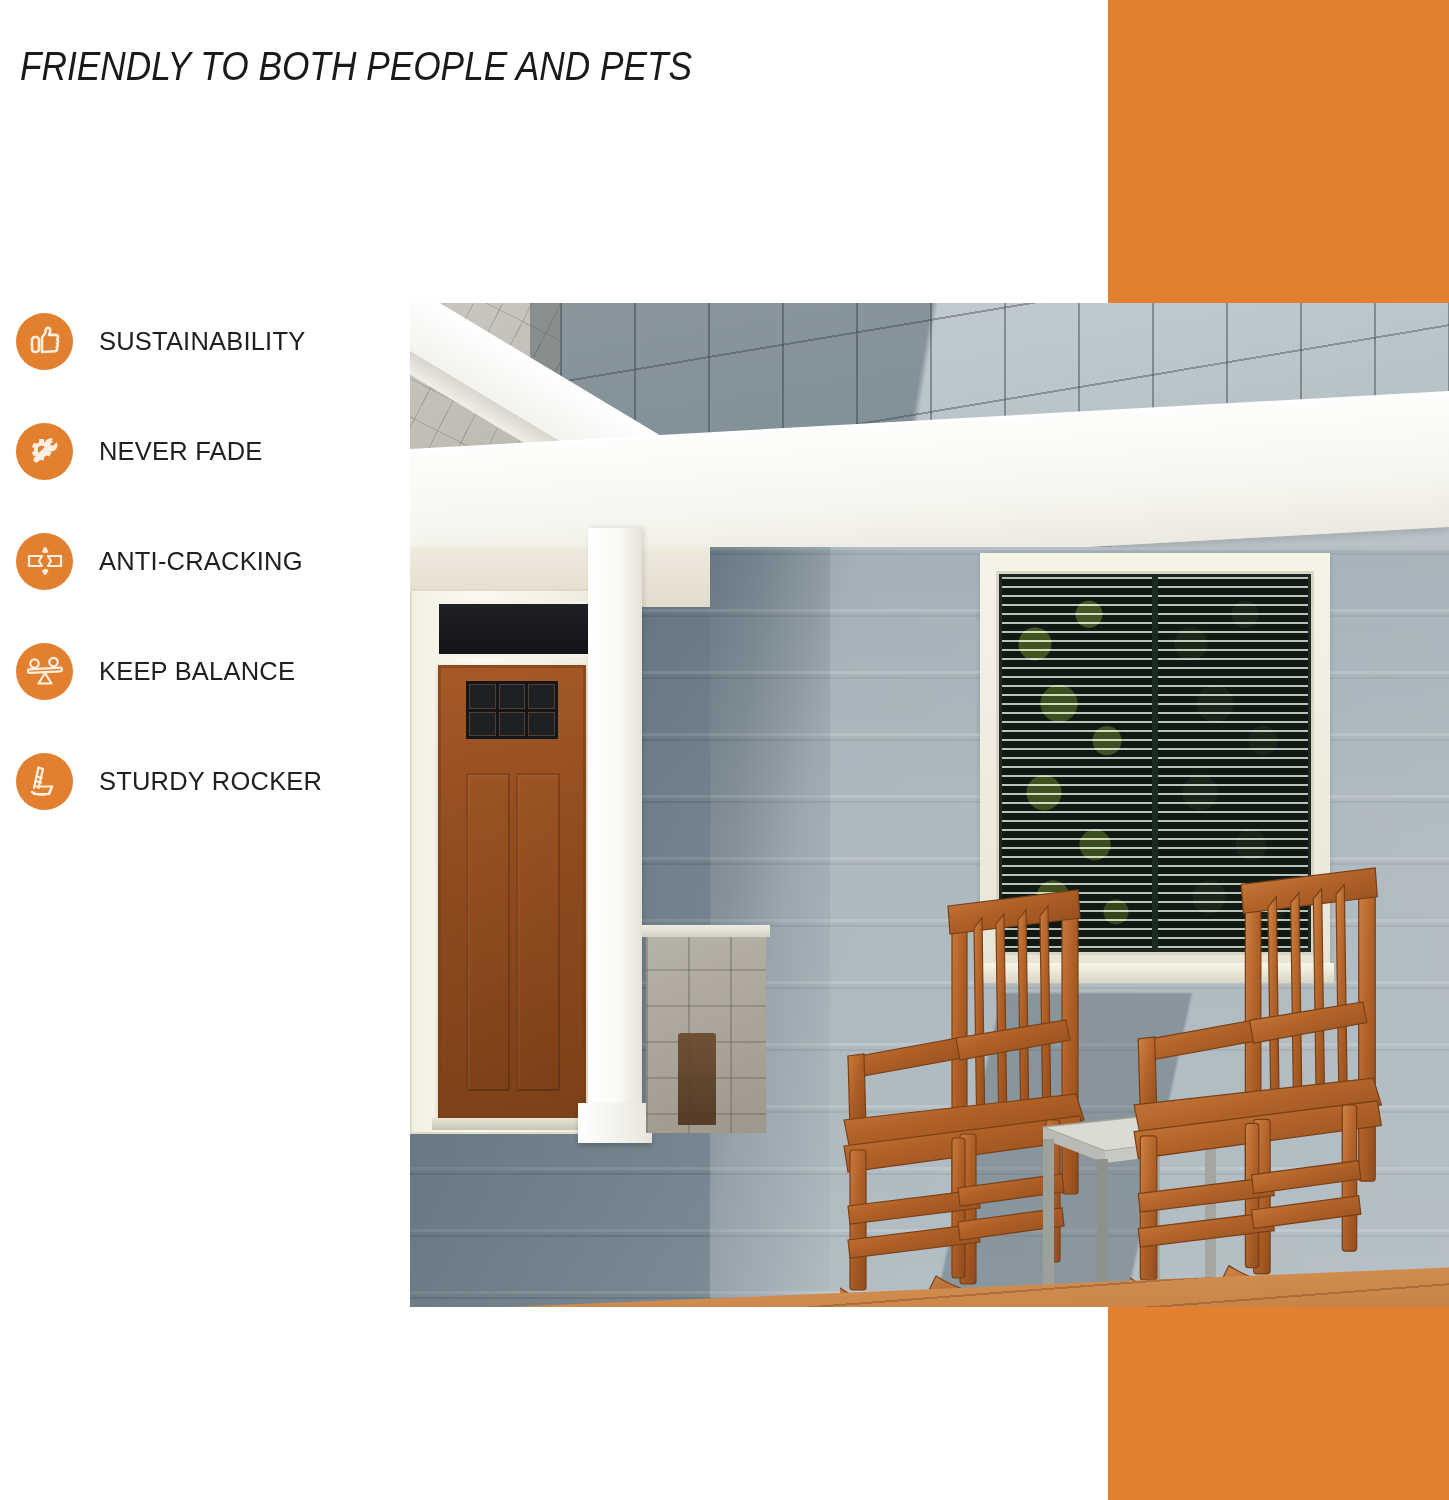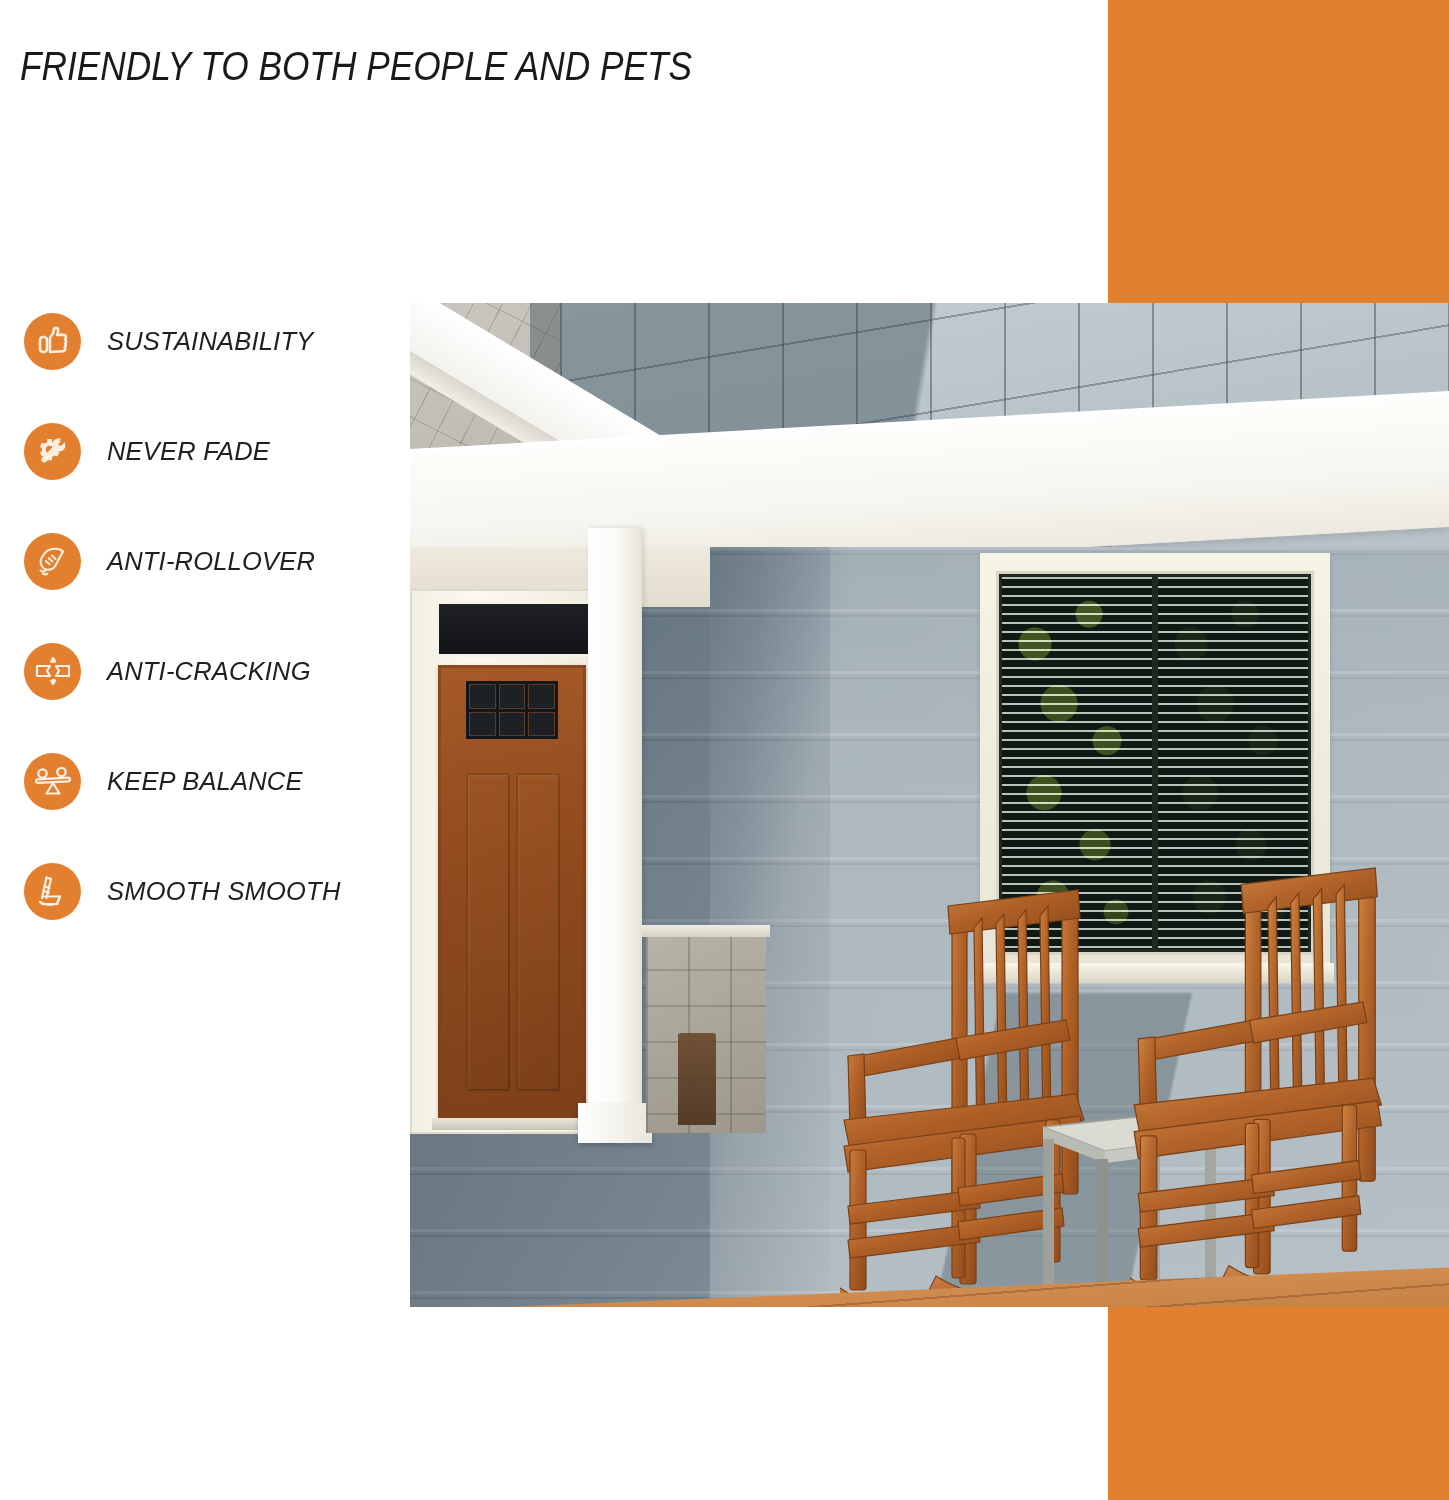--- a/index.html
+++ b/index.html
@@ -33,21 +33,21 @@
     font-weight:normal;font-style:italic;
     font-size:41px;line-height:1.1;
     color:#1a1a1a;
     margin:10px 0 0 2px;
     transform:scaleX(.86);
     transform-origin:left center;
     white-space:nowrap;
   }
 
   
-  .features{position:absolute;left:16px;top:286px;width:400px;font-style:italic;}
+  .features{position:absolute;left:8px;top:286px;width:400px;}
   .feature-row{
     position:relative;
     height:110px;
     display:flex;align-items:center;
   }
   .feature-icon{
     flex:0 0 auto;
     width:57px;height:57px;
     margin-left:8px;
     border-radius:50%;
@@ -301,30 +301,20 @@
           <path d="M13.4 4.3l1.55 2.7c.55-.12 1.1-.2 1.68-.2v3.2c-.38 0-.75.04-1.1.12l-1.6-2.78-2.5 1.45 1.6 2.78c-.55.5-1 1.1-1.3 1.78l-2.72-1.57-1.45 2.5 2.72 1.57a5.6 5.6 0 0 0-.1 1.05c0 .36.03.7.1 1.05L7.56 19.5l1.45 2.5 2.72-1.57c.3.68.75 1.28 1.3 1.78l-1.6 2.78 2.5 1.45 1.6-2.78c.35.08.72.12 1.1.12v3.2c-.57 0-1.13-.07-1.68-.2l-1.55 2.7H13.4z" opacity="0"></path>
           <path d="M14.6 17.6c0 .5.06.98.17 1.44l-2.9 1.68 2.55 4.4 2.9-1.67c.68.66 1.5 1.18 2.4 1.5v3.35h5.1v-3.35c.9-.32 1.72-.84 2.4-1.5l2.9 1.67 2.55-4.4-2.9-1.68c.11-.46.17-.94.17-1.44s-.06-.98-.17-1.44l2.9-1.68-2.55-4.4-2.9 1.67a7.3 7.3 0 0 0-2.4-1.5V6.7h-5.1v3.35c-.9.32-1.72.84-2.4 1.5l-2.9-1.67-2.55 4.4 2.9 1.68c-.11.46-.17.94-.17 1.44zm7.72-3.5a3.5 3.5 0 1 1 0 7 3.5 3.5 0 0 1 0-7z" opacity="0"></path>
           <path d="M29.9 13.9c.08-.5.13-1 .13-1.5s-.05-1-.13-1.5l2.6-1.98-2.6-4.5-3.1 1.18c-.78-.64-1.66-1.16-2.62-1.5L23.7 0h-5.2l-.48 4.1c-.96.34-1.84.86-2.62 1.5L12.3 4.42l-2.6 4.5 2.6 1.98c-.08.5-.13 1-.13 1.5s.05 1 .13 1.5l-2.6 1.98 2.6 4.5 3.1-1.18c.78.64 1.66 1.16 2.62 1.5l.48 4.1h5.2l.48-4.1c.96-.34 1.84-.86 2.62-1.5l3.1 1.18 2.6-4.5-2.6-1.98zM21.1 16.9a4.5 4.5 0 1 1 0-9 4.5 4.5 0 0 1 0 9z" transform="translate(-2.5 7) scale(.86)"></path>
           <path d="M8.9 7.6c-1.6 1.6-2 3.9-1.2 5.9L4 17.2c-1 1-1 2.7 0 3.7 1 1 2.7 1 3.7 0l3.7-3.7c2 .8 4.3.4 5.9-1.2 1.6-1.6 2-3.9 1.2-5.9l-3 3-2.7-.4-.4-2.7 3-3c-2-.8-4.3-.4-5.9 1.2z" transform="translate(12.5 2.5) scale(.95)"></path>
         </svg>
       </div>
       <div class="feature-label" data-interactable="false">NEVER FADE</div>
     </div>
 
 
-    <div class="feature-row" data-interactable="false">
-      <div class="feature-icon" data-interactable="false">
-        <svg width="38" height="34" viewBox="0 0 38 34" fill="none" stroke="#FBEFE2" stroke-width="2.1" stroke-linejoin="round" stroke-linecap="round">
-          <path d="M8.5 12.5c2.5-5 7-7.8 12.5-7.8 3.6 0 6.3 1.1 8 2.8l-7.4 13.8c-1.6 2.9-4.2 4.4-7.3 4.4-3.4 0-6.1-2.2-7.2-5.2-.9-2.5-.5-5.3 1.4-8z"></path>
-          <path d="M14.8 14.2l3.6 3.3M18 11.6l3.6 3.3M11.8 17l3.6 3.3"></path>
-          <path d="M6.5 26.5c1.6 1.2 3.4 1.2 5 .2M9 29.6c1.4 1 3 1 4.4.1"></path>
-        </svg>
-      </div>
-      <div class="feature-label" data-interactable="false">ANTI-ROLLOVER</div>
-    </div>
 
     <div class="feature-row" data-interactable="false">
       <div class="feature-icon" data-interactable="false">
         <svg width="40" height="34" viewBox="0 0 40 34" fill="none" stroke="#FBEFE2" stroke-width="2.2" stroke-linejoin="round">
           <path d="M4 12h13l-3 5 3 5H4z"></path>
           <path d="M36 12H23l3 5-3 5h13z"></path>
           <path d="M20 3.5 18 8.5M20 3.5 22.6 8.5M20 3.5V9"></path>
           <path d="M20 30.5 18 25.5M20 30.5 22.6 25.5M20 30.5V25"></path>
         </svg>
       </div>
@@ -349,21 +339,21 @@
         <svg width="36" height="36" viewBox="0 0 36 36" fill="none" stroke="#FBEFE2" stroke-width="2.2" stroke-linejoin="round" stroke-linecap="round">
           <path d="M11.5 4.5 7 25"></path>
           <path d="M16 6 11.5 25"></path>
           <path d="M11.5 4.5 16 6"></path>
           <path d="M9.6 13.4l5 1.6M8.8 18l5 1.6"></path>
           <path d="M9 23.5h16l-3 7.5H7"></path>
           <path d="M25 23.5 22 31"></path>
           <path d="M5 29c4 3 11 3.6 16.5 1.8"></path>
         </svg>
       </div>
-      <div class="feature-label" data-interactable="false">SMOOTH SMOOTH</div>
+      <div class="feature-label" data-interactable="false">STURDY ROCKER</div>
     </div>
 
   </div>
 
   <div class="photo" data-interactable="false">
 
     <div class="roof-shingles" data-interactable="false"></div>
     <div class="gable" data-interactable="false"></div>
     <div class="gable-shadow" data-interactable="false"></div>
     <div class="rake-band" data-interactable="false"></div>

